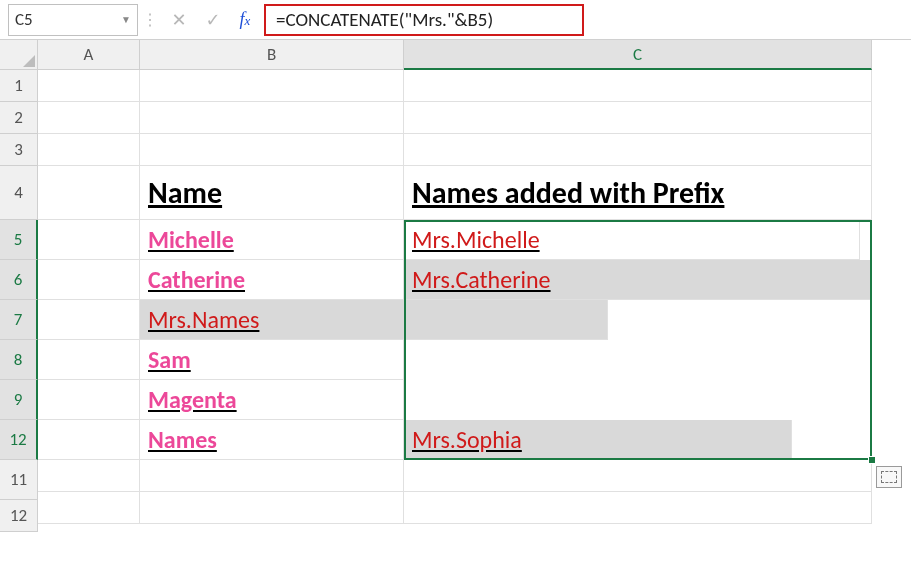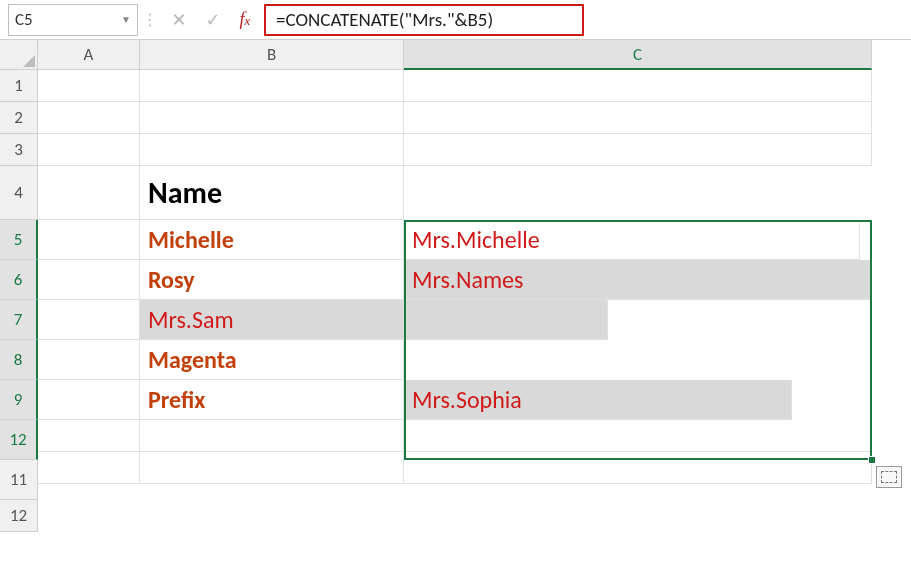--- a/index.html
+++ b/index.html
@@ -46,21 +46,21 @@
     height: 32px;
     display: flex;
     align-items: center;
     justify-content: center;
     color: #b8b8b8;
     font-size: 18px;
   }
   .fb-fx {
     font-style: italic;
     font-family: "Times New Roman", serif;
-    color: #b91c1c;
+    color: #1d4ed8;
     font-size: 18px;
     width: 30px;
     text-align: center;
   }
   .formula-box {
     height: 32px;
     border: 2px solid #d01a1a;
     display: flex;
     align-items: center;
     padding: 0 10px;
@@ -122,41 +122,41 @@
   }
   .rh.sel {
     background: #e2e2e2;
     border-right: 2px solid #1b7a44;
     color: #1b7a44;
   }
   .grid {
     position: absolute;
     left: 38px; top: 30px;
   }
-  .row { display: flex; }
+  .row { display: flex; text-decoration: underline; }
   .cell {
     border-right: 1px solid #e0e0e0;
     border-bottom: 1px solid #e0e0e0;
     padding: 0 8px;
     display: flex;
     align-items: center;
     font-size: 22px;
     background: #fff;
     overflow: hidden;
     white-space: nowrap;
   }
   .hdr4 {
     font-weight: 700;
     font-size: 30px;
     color: #000;
   }
   .bname {
     font-weight: 700;
     font-size: 24px;
-    color: #c2410c;
+    color: #ec4899;
   }
   .prefix {
     color: #d01a1a;
     font-size: 24px;
   }
   .selcell { background: #d9d9d9; }
   .activecell { background: #fff; }
 
   .sel-outline {
     position: absolute;
@@ -239,43 +239,48 @@
       </div>
     <div class="row">
         <div class="cell" style="width:102px;height:32px"></div>
         <div class="cell" style="width:264px;height:32px"></div>
         <div class="cell" style="width:468px;height:32px"></div>
       </div>
 
     <div class="row">
       <div class="cell" style="width:102px;height:54px"></div>
       <div class="cell hdr4" style="width:264px;height:54px">Name</div>
+      <div class="cell hdr4" style="width:468px;height:54px">Names added with Prefix</div>
     </div>
 
     <div class="row">
       <div class="cell" style="width:102px;height:40px"></div>
       <div class="cell bname" style="width:264px;height:40px">Michelle</div>
       <div class="cell prefix activecell" style="width:456px;height:40px">Mrs.Michelle</div>
     </div>
     <div class="row">
       <div class="cell" style="width:102px;height:40px"></div>
-      <div class="cell bname" style="width:264px;height:40px">Rosy</div>
+      <div class="cell bname" style="width:264px;height:40px">Catherine</div>
+      <div class="cell prefix selcell" style="width:468px;height:40px">Mrs.Catherine</div>
+    </div>
+    <div class="row">
+      <div class="cell" style="width:102px;height:40px"></div>
       <div class="cell prefix selcell" style="width:468px;height:40px">Mrs.Names</div>
     </div>
     <div class="row">
       <div class="cell" style="width:102px;height:40px"></div>
-      <div class="cell prefix selcell" style="width:468px;height:40px">Mrs.Sam</div>
+      <div class="cell bname" style="width:264px;height:40px">Sam</div>
     </div>
     <div class="row">
       <div class="cell" style="width:102px;height:40px"></div>
       <div class="cell bname" style="width:264px;height:40px">Magenta</div>
     </div>
     <div class="row">
       <div class="cell" style="width:102px;height:40px"></div>
-      <div class="cell bname" style="width:264px;height:40px">Prefix</div>
+      <div class="cell bname" style="width:264px;height:40px">Names</div>
       <div class="cell prefix selcell" style="width:388px;height:40px">Mrs.Sophia</div>
     </div>
 
     <div class="row">
         <div class="cell" style="width:102px;height:32px"></div>
         <div class="cell" style="width:264px;height:32px"></div>
         <div class="cell" style="width:468px;height:32px"></div>
       </div>
     <div class="row">
         <div class="cell" style="width:102px;height:32px"></div>

